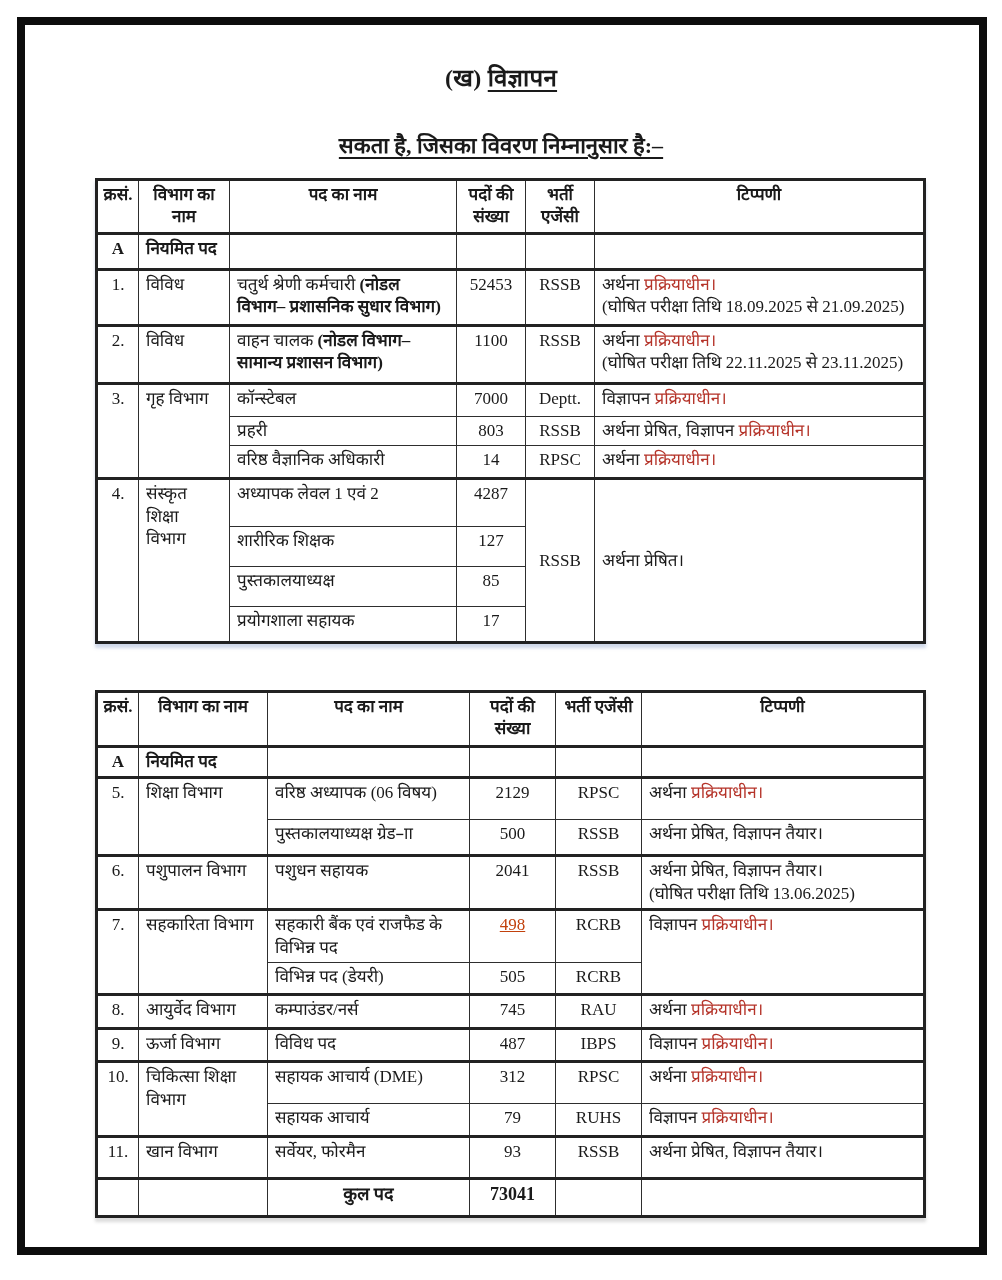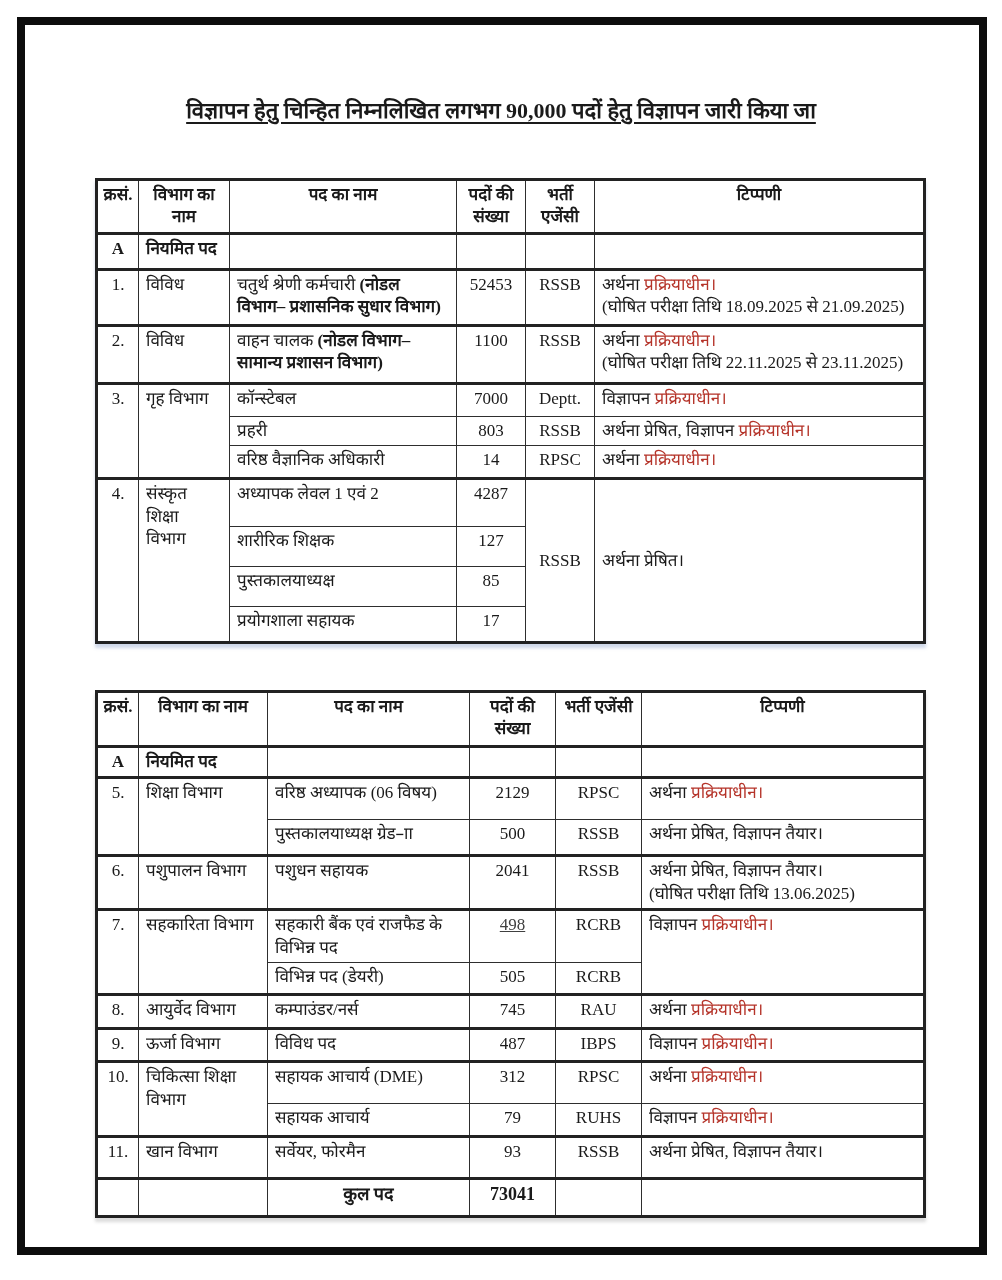--- a/index.html
+++ b/index.html
@@ -33,31 +33,32 @@
     font-size:17px;line-height:1.32;overflow:hidden;word-wrap:break-word;
   }
   th{font-weight:bold;text-align:center;padding:3px 1px;}
   tr.hdr th{border-bottom:3px solid #222;}
   tr.major > td{border-top:3px solid #222;}
   tr.section > td{font-weight:bold;}
   td.c{text-align:center;}
   td.m{vertical-align:middle;}
   td.bold,.bold{font-weight:bold;}
   .red{color:#b5342a;}
-  .blue-link{color:#404040;text-decoration:underline;cursor:pointer;}
+  .blue-link{color:#c2410c;text-decoration:underline;cursor:pointer;}
   tr.total td{font-weight:bold;font-size:18px;margin-top:36px;}
 </style>
 </head>
 <body>
 
 <div class="page">
   <div class="frame"></div>
 
-
-  <div class="sub sub1"><span class="ul">विज्ञापन हेतु चिन्हित निम्नलिखित लगभग 90,000 पदों हेतु विज्ञापन जारी किया जा</span></div>
+  <div class="title"><span>(ख) </span><span class="ul">विज्ञापन</span></div>
+
+  <div class="sub sub2"><span class="ul">सकता है, जिसका विवरण निम्नानुसार है:–</span></div>
 
   <table id="t0">
       <colgroup>
         <col style="width:42px">
         <col style="width:91px">
         <col style="width:227px">
         <col style="width:69px">
         <col style="width:69px">
         <col style="width:330px">
       </colgroup>

